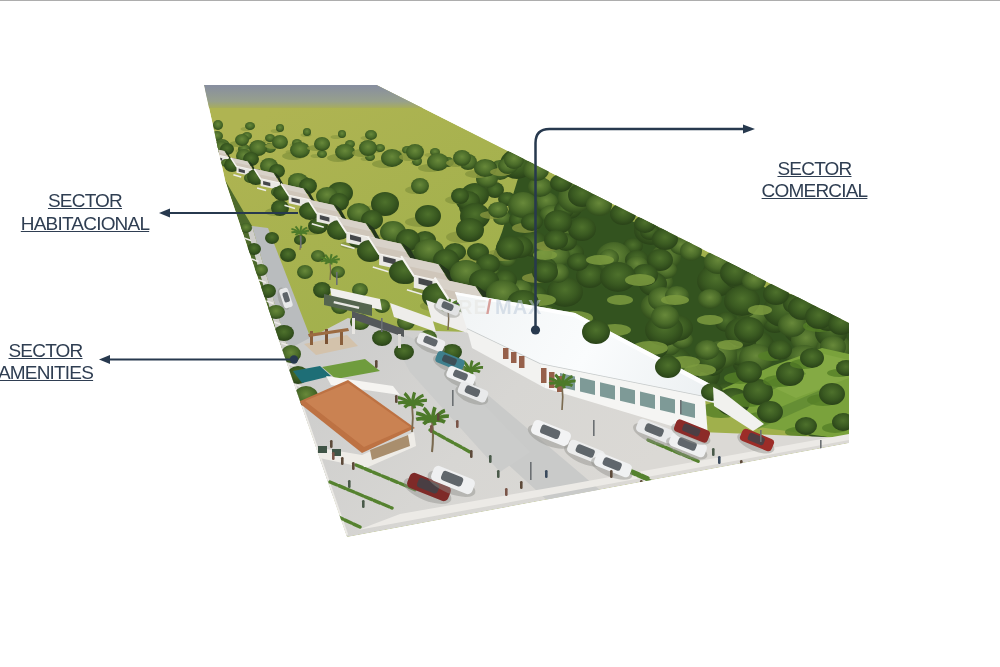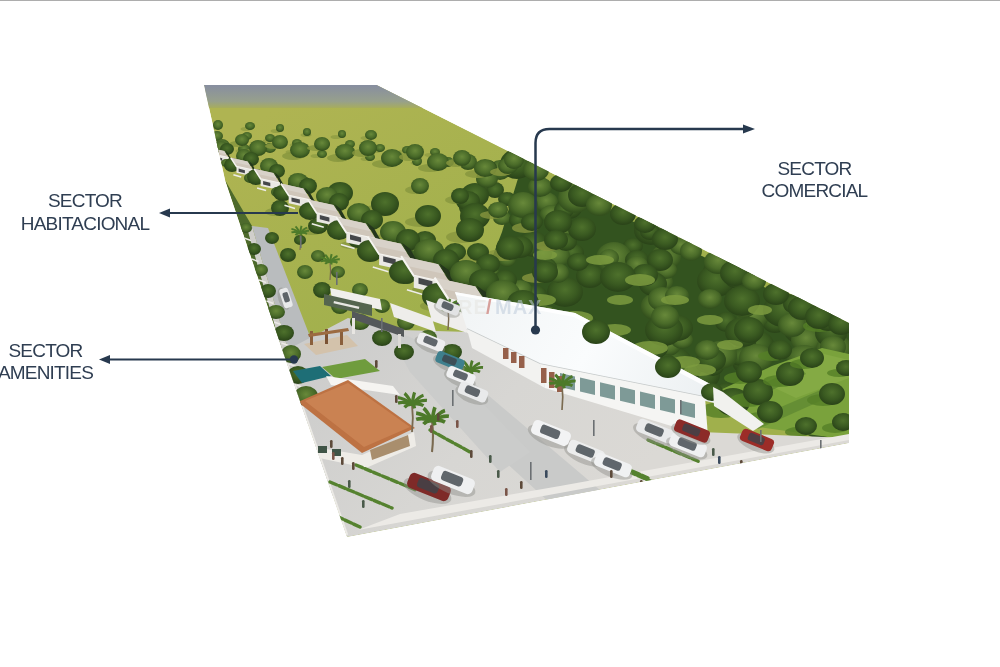--- a/index.html
+++ b/index.html
@@ -1,19 +1,19 @@
 <!DOCTYPE html>
 <html><head>
 <meta charset="utf-8">
 <style>
   html,body{margin:0;padding:0;background:#fff;}
   .page{position:relative;width:1000px;height:667px;background:#fff;overflow:hidden;
         font-family:"Liberation Sans", sans-serif;}
   .lbl{position:absolute;color:#2f3e52;font-size:19px;letter-spacing:-0.8px;
-       line-height:22.5px;text-align:center;font-weight:400;}
+       line-height:22.5px;text-align:center;font-weight:400;text-decoration:underline;}
 </style>
 </head>
 <body>
 <div class="page">
 
 <div style="position:absolute;top:0;left:0;width:1000px;height:1px;background:#adadad;"></div>
 
 <svg width="1000" height="667" viewBox="0 0 1000 667" style="position:absolute;top:0;left:0;">
 <defs>
   <clipPath id="site">

